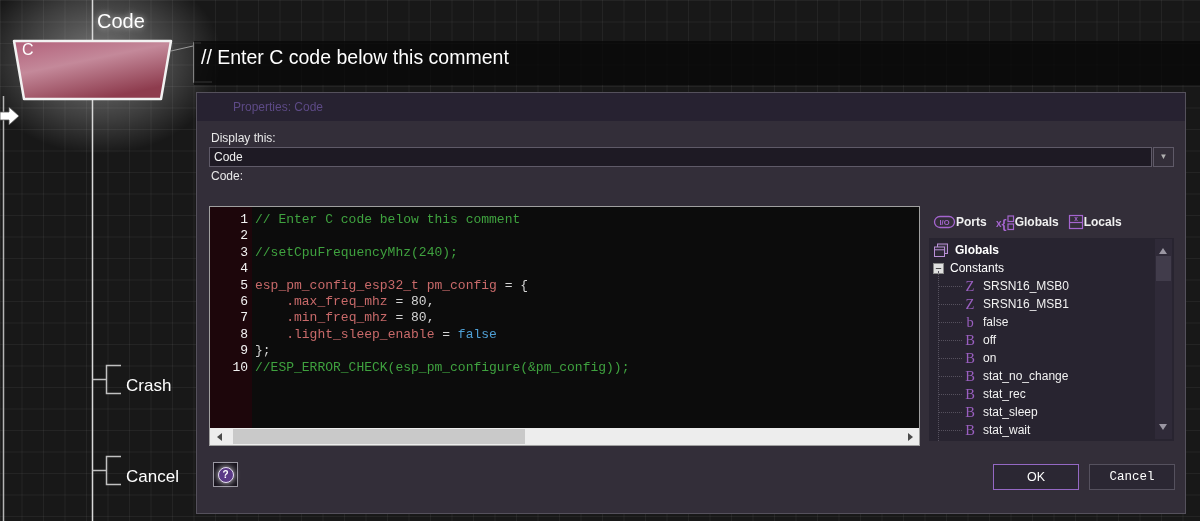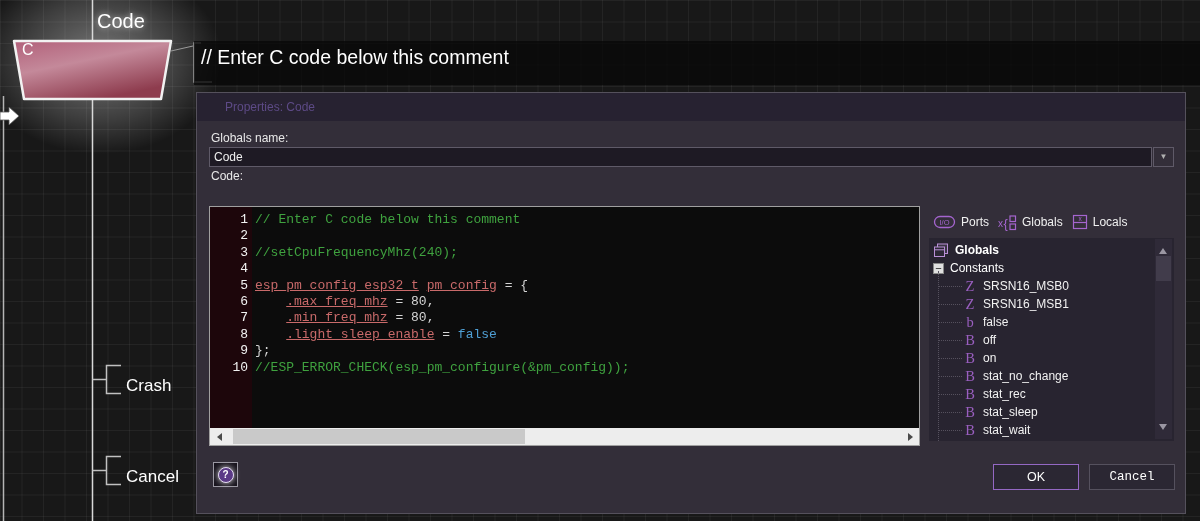--- a/index.html
+++ b/index.html
@@ -40,21 +40,21 @@
     position:absolute; left:201px; top:46px; font-size:19.5px; color:#fff; z-index:3;
     white-space:nowrap;
   }
   
   .dialog {
     position:absolute; left:196px; top:92px; width:990px; height:422px; z-index:10;
     background:#332e39; border:1px solid #55515c; font-size:12px;
   }
   .dialog-title {
     position:absolute; left:0; top:0; width:100%; height:28px; background:#272231;
-    color:#5d4a86; line-height:28px; padding-left:28px; font-size:12px;
+    color:#5d4a86; line-height:28px; padding-left:36px; font-size:12px;
   }
   .field-label { position:absolute; color:#e8e8e8; font-size:12px; }
   .display-input {
     position:absolute; left:12px; top:54px; width:943px; height:20px;
     background:#1e1a24; border:1px solid #5f5a68; color:#f0f0f0;
     font-size:12px; padding:0 4px; font-family:"Liberation Sans",sans-serif;
   }
   .combo-btn {
     position:absolute; left:956px; top:54px; width:21px; height:20px;
     background:#332e39; border:1px solid #5f5a68; color:#b0b0b0;
@@ -70,35 +70,35 @@
     width:42px; background:#1d060b; padding-top:5px; padding-right:4px;
     text-align:right; color:#f2f2f2;
     font-family:"Liberation Mono", monospace; font-size:13px; line-height:16.4px;
   }
   .code-area {
     flex:1; padding-top:5px; padding-left:3px; overflow:hidden;
     font-family:"Liberation Mono", monospace; font-size:13px; line-height:16.4px;
     white-space:pre;
   }
   .tok-c { color:#3fa23f; }
-  .tok-i { color:#c96a6a;text-decoration:underline; }
+  .tok-i { color:#c96a6a; }
   .tok-p { color:#d4d4d4; }
   .tok-k { color:#4f9fd4; }
   .hscroll { height:17px; background:#ededed; display:flex; align-items:center; }
   .hs-btn { width:17px; height:17px; display:flex; align-items:center; justify-content:center; }
   .tri-left { width:0; height:0; border:4px solid transparent; border-right:5px solid #4a4a4a; margin-right:3px;}
   .tri-right { width:0; height:0; border:4px solid transparent; border-left:5px solid #4a4a4a; margin-left:3px;}
   .hs-track { flex:1; position:relative; height:17px; }
   .hs-thumb { position:absolute; left:6px; top:1px; width:292px; height:15px; background:#c9c9c9; }
   
   .tabs-row {
     position:absolute; left:736px; top:118px; height:22px; display:flex;
     align-items:center; gap:9px; color:#f0f0f0; font-size:12px;
   }
-  .tab { display:flex; align-items:center; gap:5px; cursor:pointer; }
+  .tab { display:flex; align-items:center; cursor:pointer;font-weight:bold; }
   .tree-panel {
     position:absolute; left:732px; top:145px; width:245px; height:203px;
     background:#282430; overflow:hidden; font-size:12px;
   }
   .tree-row { position:relative; height:18px; display:flex; align-items:center; }
   .tree-header { font-weight:bold; padding-left:4px; gap:6px; margin-top:3px; }
   .tree-group { padding-left:4px; gap:6px; }
   .minus-box {
     width:11px; height:11px; background:#e0e0e0; color:#1a1a1a; font-size:11px;
     line-height:9px; text-align:center; border:1px solid #8a8a8a; cursor:pointer;
@@ -175,21 +175,21 @@
 <svg class="start-arrow" width="20" height="20" viewBox="0 0 20 20">
   <polygon points="0,6 9,6 9,1 19,10 9,19 9,14 0,14" fill="#fff" stroke="#555" stroke-width="0.8"></polygon>
 </svg>
 
 <div class="canvas-label" style="left:126px; top:376px;">Crash</div>
 <div class="canvas-label" style="left:126px; top:467px;">Cancel</div>
 
 <div class="dialog">
   <div class="dialog-title">Properties: Code</div>
 
-  <div class="field-label" style="left:14px; top:38px;">Globals name:</div>
+  <div class="field-label" style="left:14px; top:38px;">Display this:</div>
   <input class="display-input" type="text" value="Code" style="">
   <div class="combo-btn">▼</div>
 
   <div class="field-label" style="left:14px; top:76px;">Code:</div>
 
   <div class="editor-wrap">
     <div class="editor-body">
       <div class="gutter">
           <div>1</div>
           <div>2</div>

